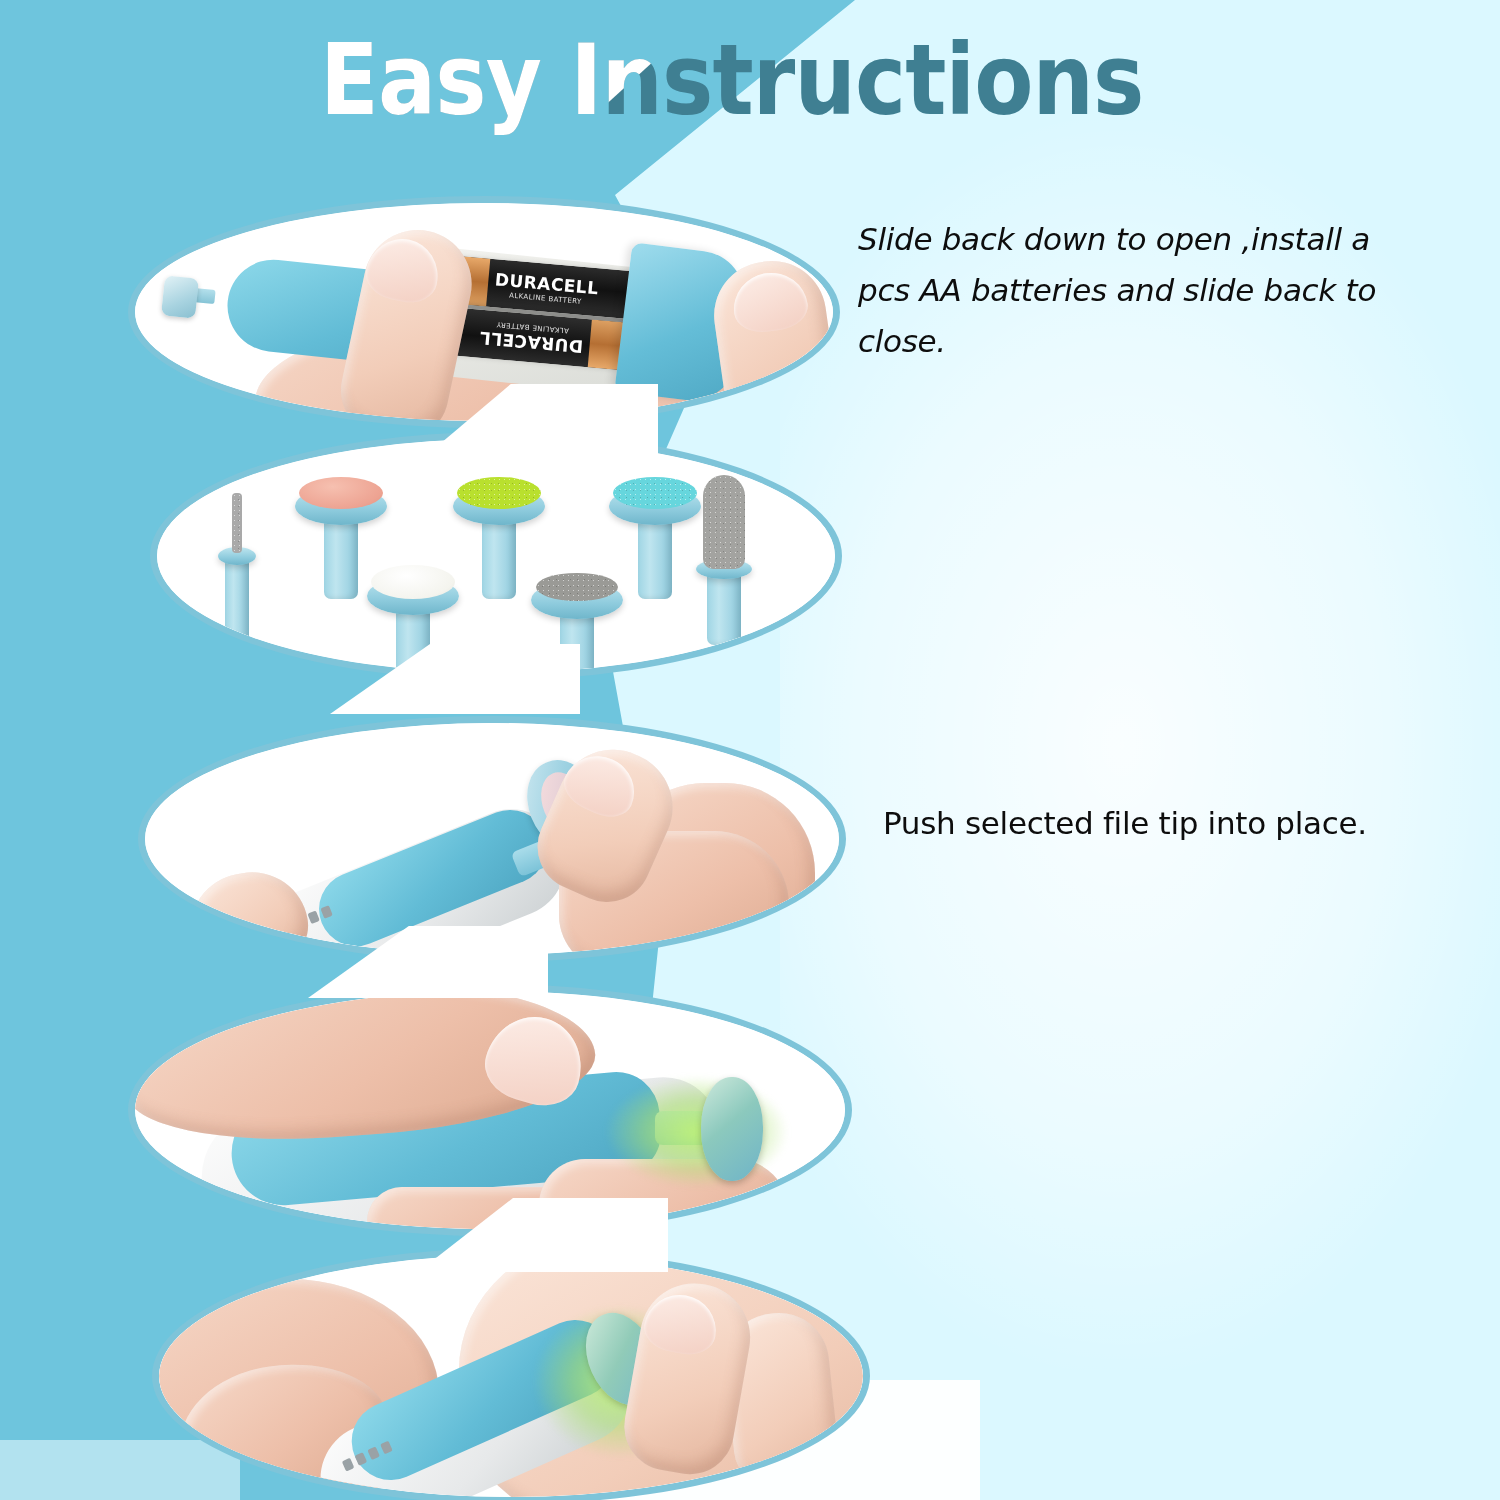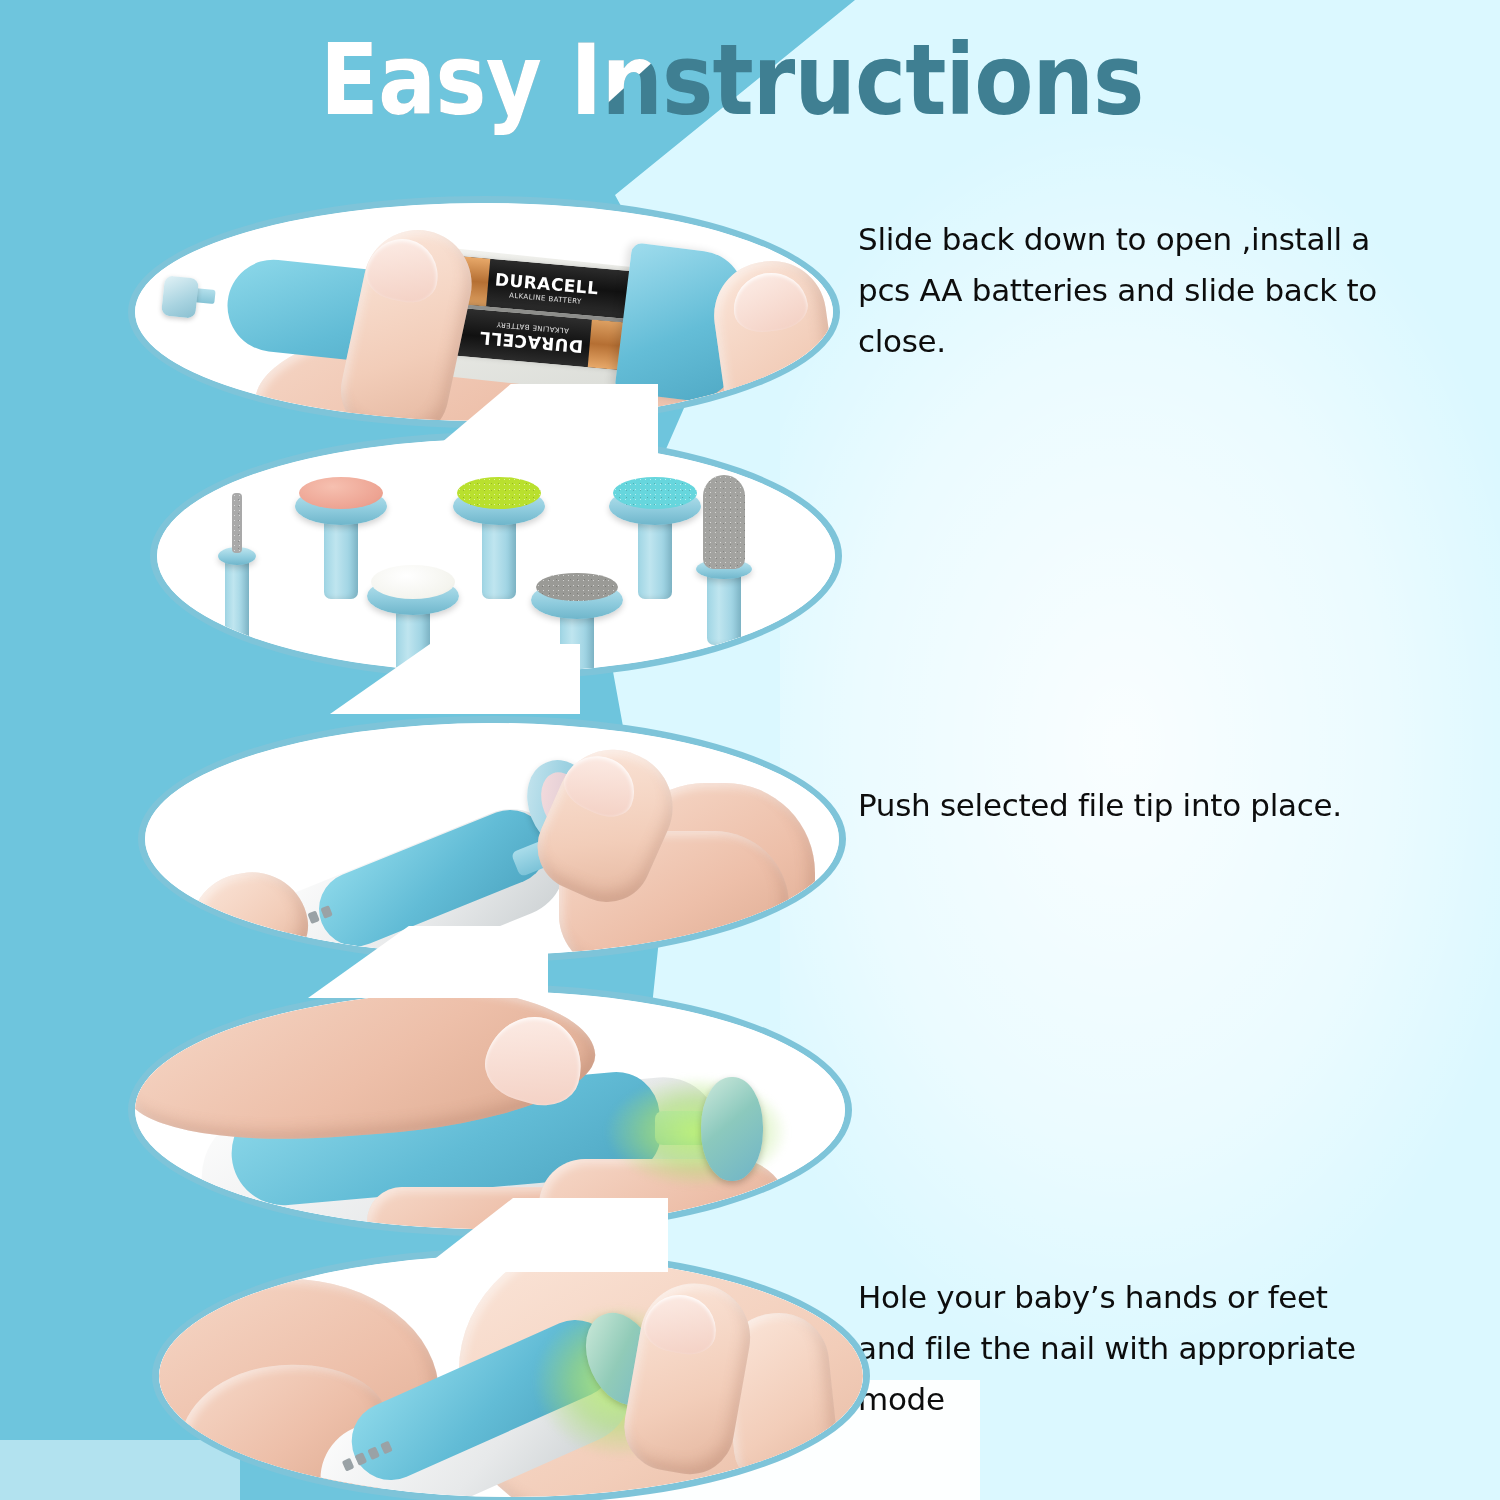--- a/index.html
+++ b/index.html
@@ -393,18 +393,17 @@
                border-radius:54px 54px 44px 44px; transform:rotate(10deg); z-index:10;"></div>
           <div class="nail" style="left:486px; top:40px; width:72px; height:58px; transform:rotate(10deg); z-index:11;"></div>
           <div class="finger skin-lite" style="left:570px; top:58px; width:104px; height:176px;
                border-radius:50px 50px 42px 42px; transform:rotate(-6deg); z-index:9;"></div>
         </div>
       </div>
     </div>
   </div>
 
   <div class="steps">
-    <div class="step-text" style="top:214px;">Slide back down to open ,install a pcs AA batteries and slide back to close.</div>
-    <div class="step-text" style="top:780px;">Push selected file tip into place.</div>
-    <div class="step-text" style="top:1272px;">Hole your baby’s hands or feet and file the nail with appropriate mode</div>
+    <div class="step-text" style="top:214px;font-style:italic;">Slide back down to open ,install a pcs AA batteries and slide back to close.</div>
+    <div class="step-text" style="top:798px;margin-left:25px;">Push selected file tip into place.</div>
   </div>
 
 </div>
 
 </body></html>

